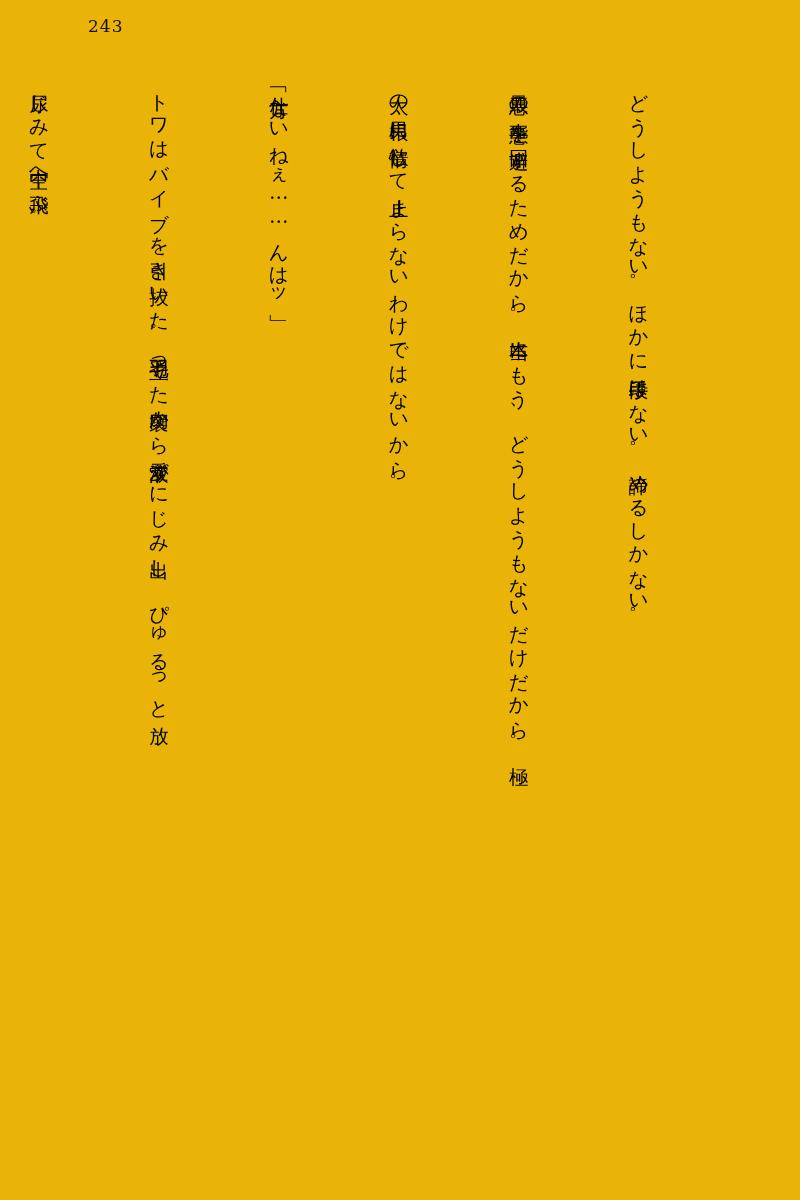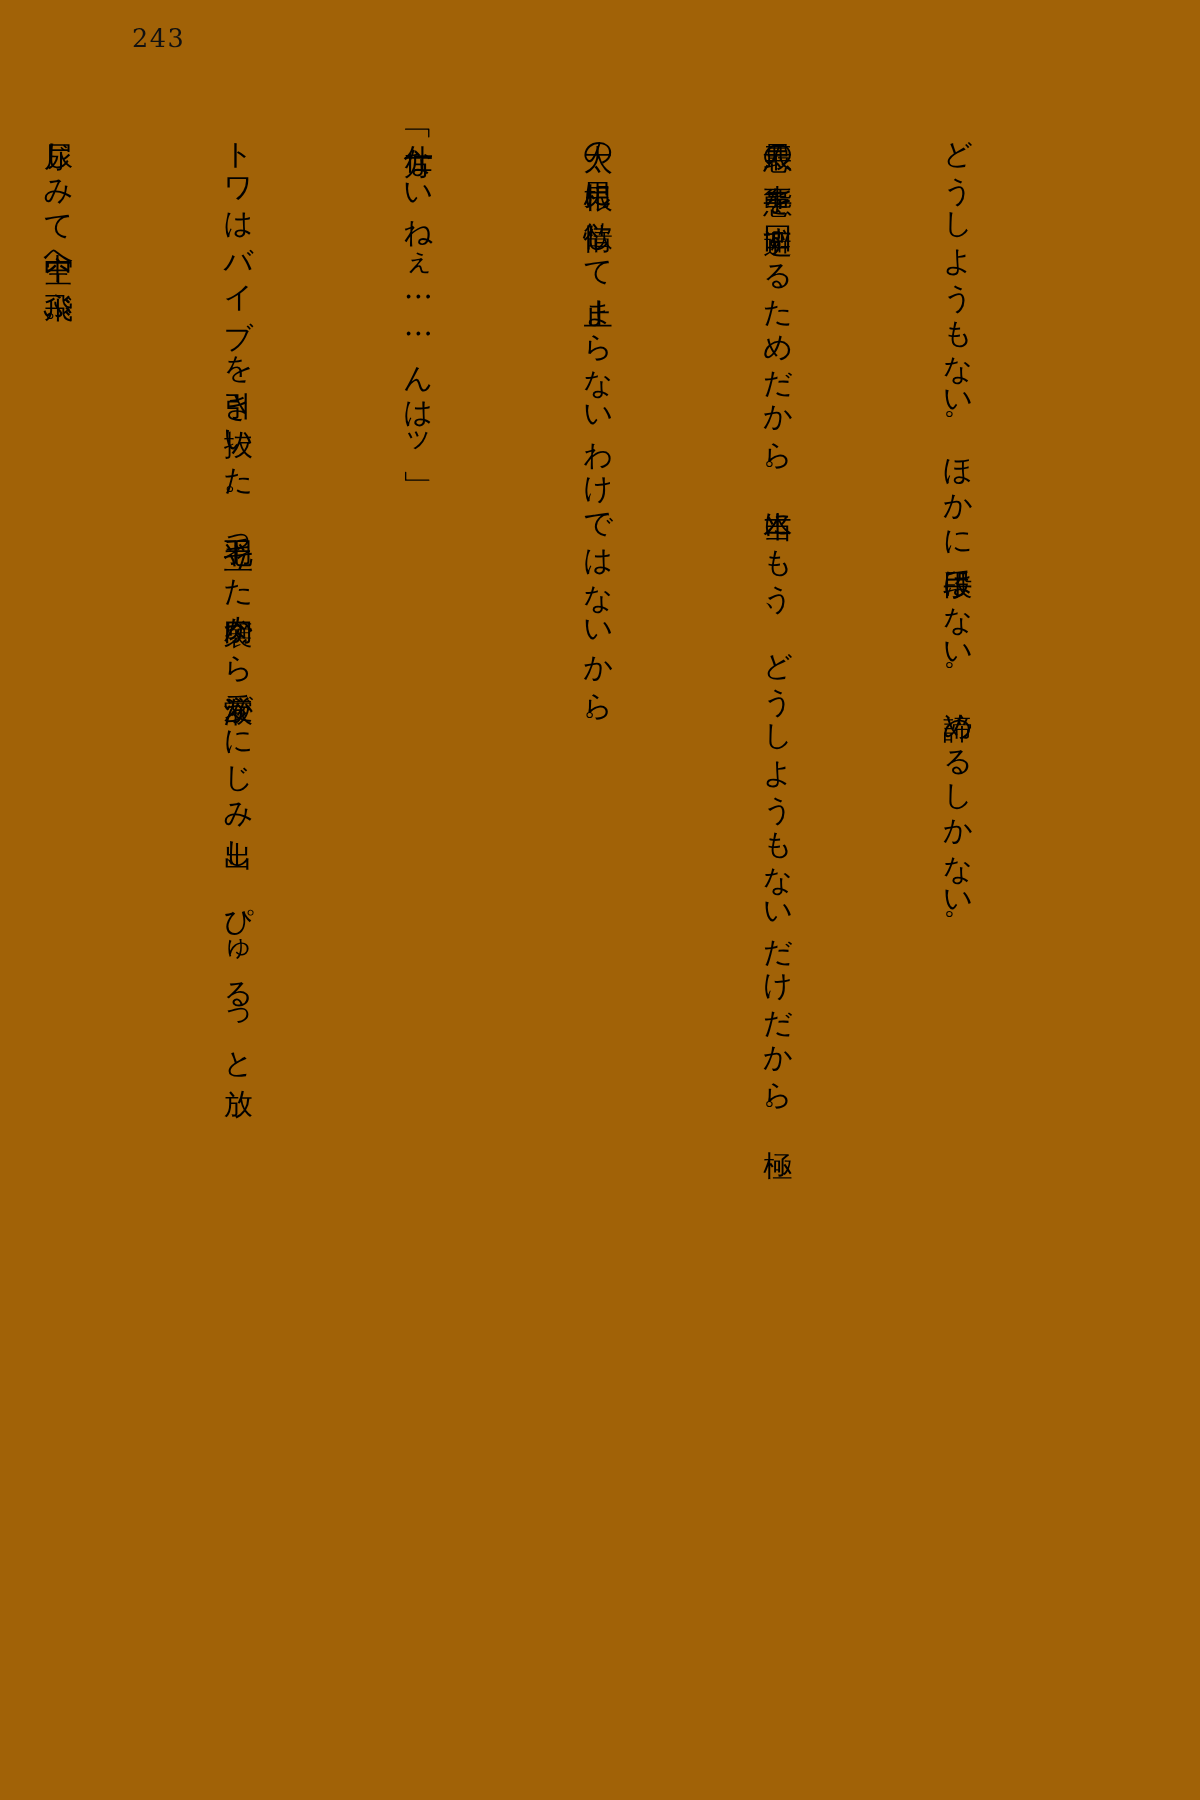--- a/index.html
+++ b/index.html
@@ -4,21 +4,21 @@
 <style>
   html, body {
     margin: 0;
     padding: 0;
     background: #ffffff;
   }
   .page {
     position: relative;
     width: 800px;
     height: 1200px;
-    background: #a16207;
+    background: #eab308;
     overflow: hidden;
     font-family: "DejaVu Serif", "Liberation Serif", serif;
     color: #000000;
   }
   .page-number {
     position: absolute;
     top: 16px;
     left: 88px;
     font-size: 17px;
     letter-spacing: 1px;

